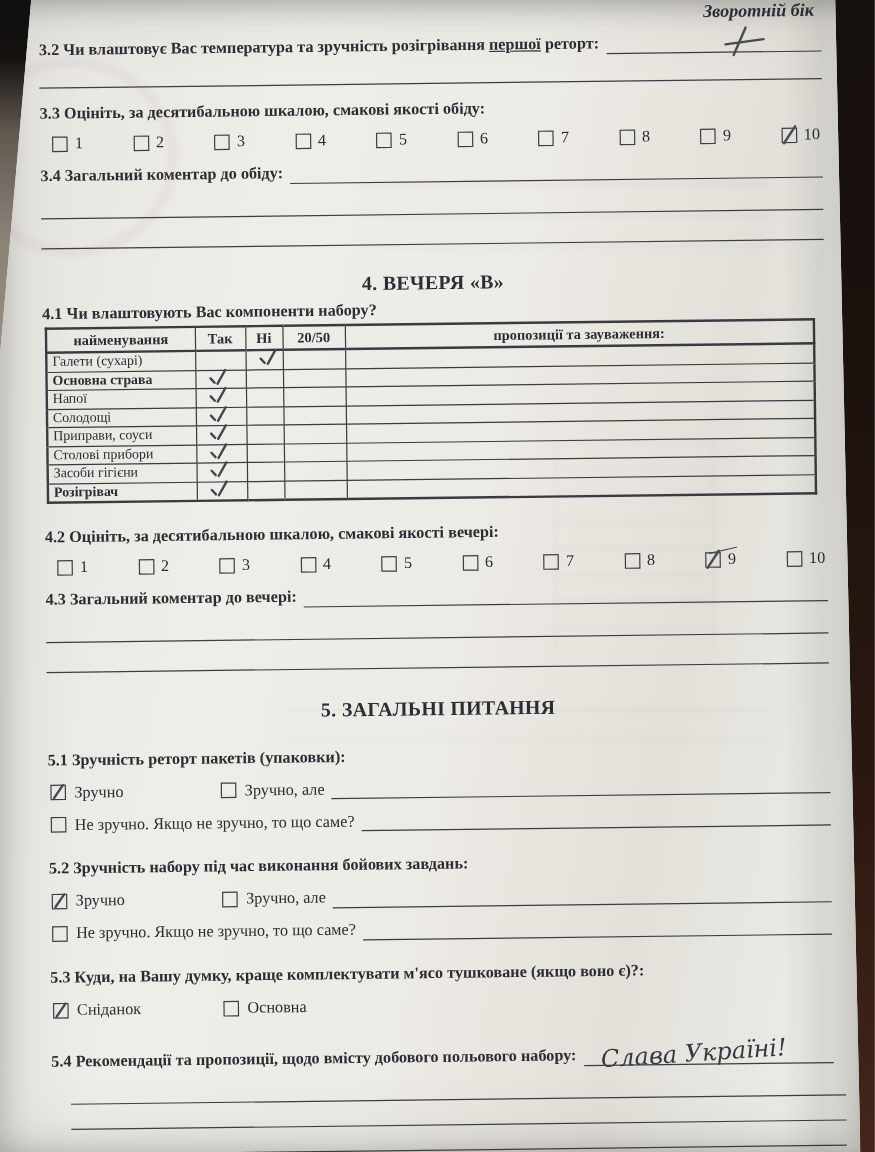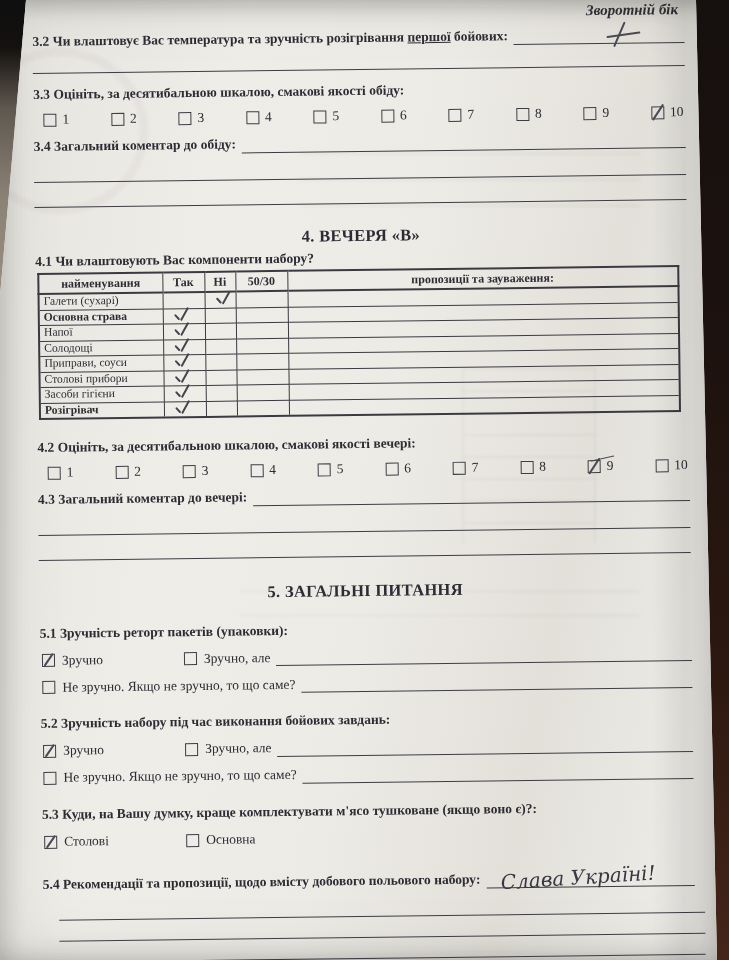--- a/index.html
+++ b/index.html
@@ -102,21 +102,21 @@
   <div class="bleed bleed-stamp"></div>
   <div class="bleed bleed-lines-a"></div>
   <div class="bleed bleed-table"></div>
   <div class="bleed bleed-lines-b"></div>
 
   <div class="content">
 
     <div class="back-label">Зворотній бік</div>
 
     <div class="qrow mt2">
-      <span class="qlabel"><span>3.2 Чи влаштовує Вас температура та зручність розігрівання</span> <span class="u">першої</span> <span>бойових:</span></span>
+      <span class="qlabel"><span>3.2 Чи влаштовує Вас температура та зручність розігрівання</span> <span class="u">першої</span> <span>реторт:</span></span>
       <span class="fill">
           <span class="hw-plus"></span>
         </span>
     </div>
     <div class="wline mt22"></div>
 
     <div class="qlabel mt13">3.3 Оцініть, за десятибальною шкалою, смакові якості обіду:</div>
     <div class="scale-row mt8">
       <span class="scale-item">
           <span class="cb"></span>
@@ -176,21 +176,21 @@
           <col style="width:42px">
           <col style="width:31px">
           <col style="width:52px">
           <col>
         </colgroup>
       <tbody>
           <tr>
         <th>найменування</th>
         <th>Так</th>
         <th>Ні</th>
-        <th>50/30</th>
+        <th>20/50</th>
         <th>пропозиції та зауваження:</th>
       </tr>
       <tr>
         <td>Галети (сухарі)</td>
         <td class="ans"></td>
         <td class="ans">
               <span class="tick"></span>
             </td>
         <td class="ans"></td>
         <td></td>
@@ -351,21 +351,21 @@
           <span class="cb"></span>
           <span>Не зручно. Якщо не зручно, то що саме?</span>
         </span>
       <span class="fill"></span>
     </div>
 
     <div class="qlabel mt20">5.3 Куди, на Вашу думку, краще комплектувати м'ясо тушковане (якщо воно є)?:</div>
     <div class="opt-row mt10">
       <span class="opt opt-first">
           <span class="cb slsm"></span>
-          <span>Столові</span>
+          <span>Сніданок</span>
         </span>
       <span class="opt">
           <span class="cb"></span>
           <span>Основна</span>
         </span>
     </div>
 
     <div class="qrow mt26">
       <span class="qlabel">5.4 Рекомендації та пропозиції, щодо вмісту добового польового набору:</span>
       <span class="fill">

